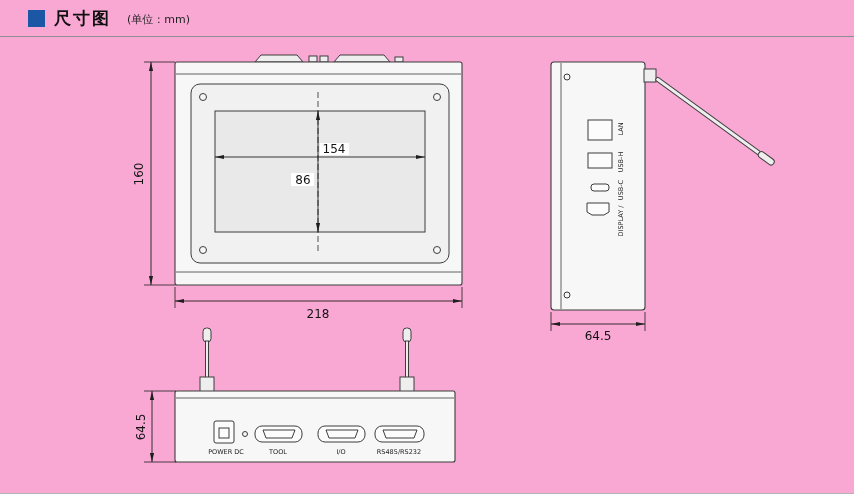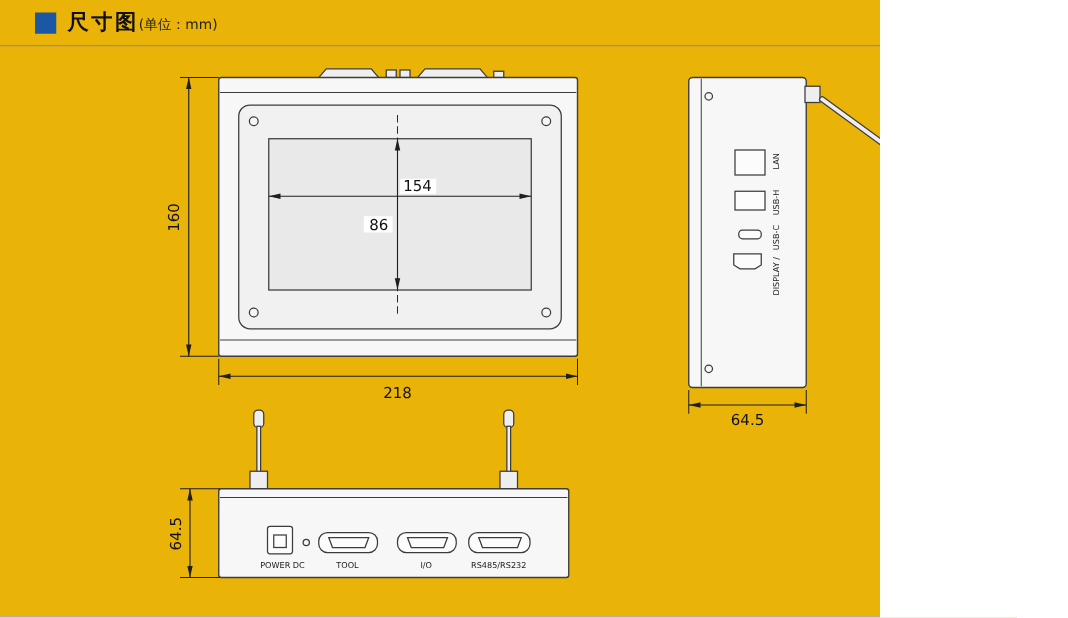--- a/index.html
+++ b/index.html
@@ -2,38 +2,38 @@
 <html><head>
 <meta charset="utf-8">
 <style>
   * { margin:0; padding:0; box-sizing:border-box; }
   html,body { background:#fff; }
   body {
     width:854px; height:494px;
     font-family:"DejaVu Sans","Liberation Sans",sans-serif;
   }
   .page {
-    position:relative; width:704px; height:494px;
-    background:#eab308; overflow:hidden;
+    position:relative; width:854px; height:494px;
+    background:#f9a8d4; overflow:hidden;
     border-bottom:1px solid #b3b3b3;
   }
   .hdr {
     position:absolute; top:9px; left:28px;
     display:flex; align-items:center;
   }
   .hdr .sq {
     width:17px; height:17px; background:#1c57a5; display:inline-block;
     flex:0 0 auto;
   }
   .hdr h1 {
     font-size:17px; font-weight:bold; color:#101010;
     letter-spacing:2px; margin-left:9px; line-height:17px;
   }
   .hdr .unit {
-    font-size:11px; color:#222; margin-top:3px;
+    font-size:11px; color:#222; margin-left:16px; margin-top:3px;
   }
   .hdr-line {
     position:absolute; top:36px; left:0; width:854px; height:0;
     border-top:1px solid #8f8f8f;
   }
   svg.drawing { position:absolute; top:0; left:0; display:block; }
 
   
   .face   { fill:#f7f7f7; stroke:#3c3c3c; stroke-width:1.1; }
   .bezel  { fill:#f1f1f1; stroke:#3c3c3c; stroke-width:1; }

